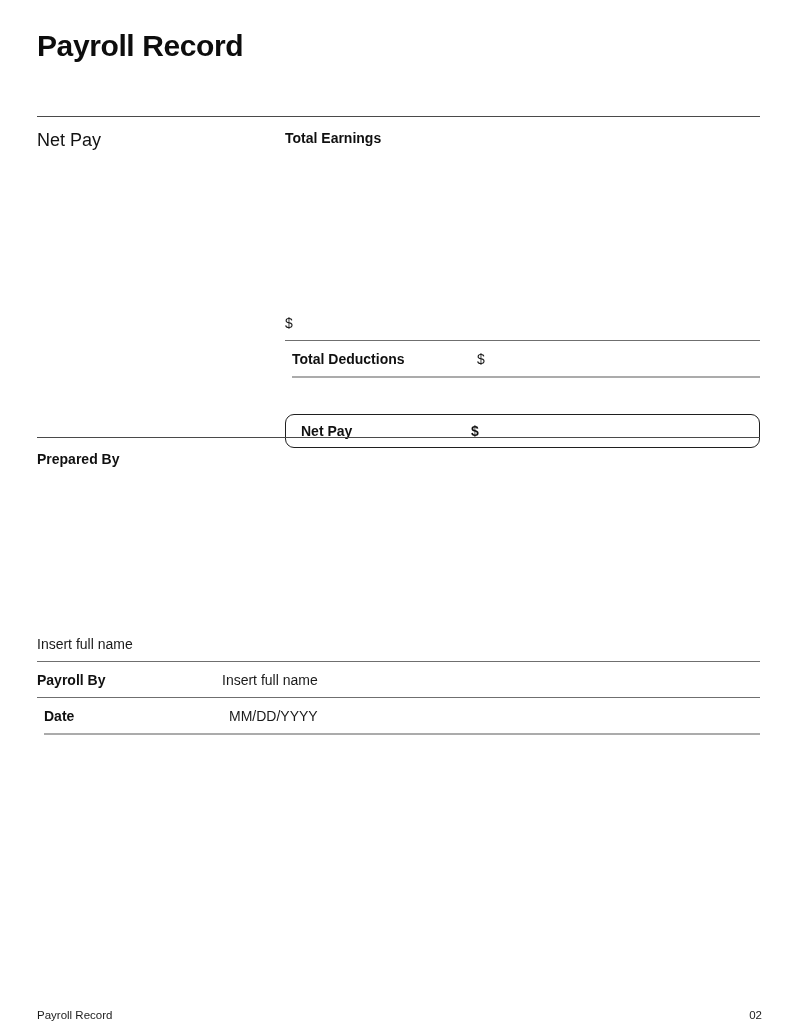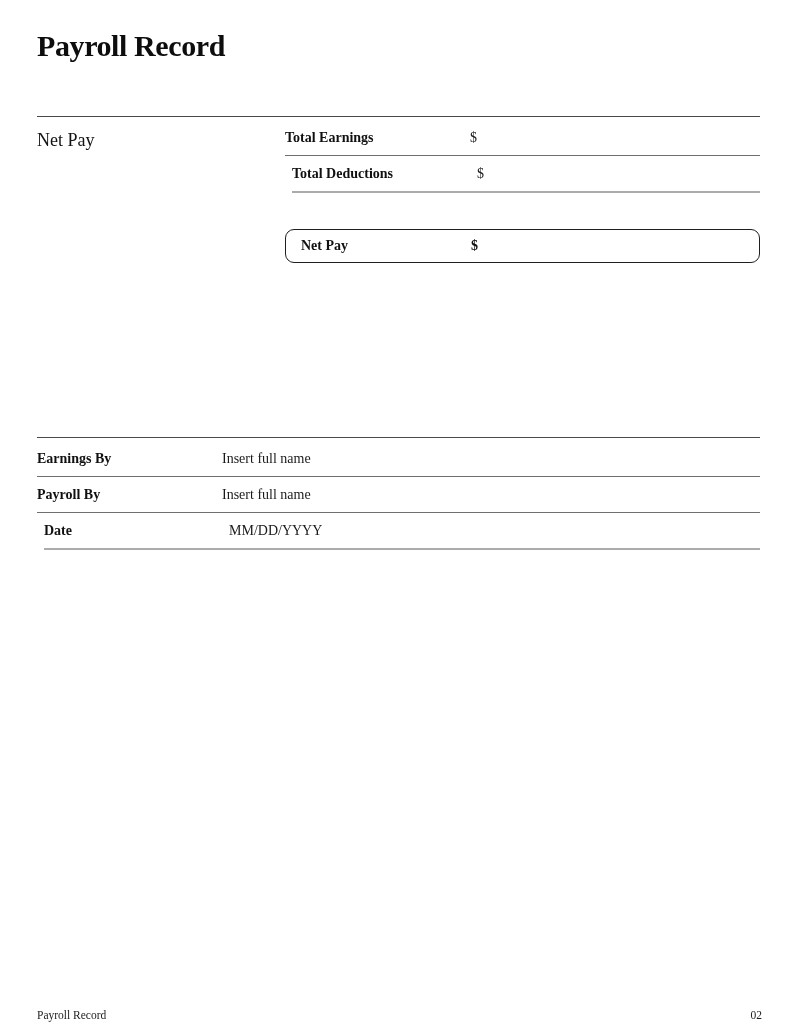--- a/index.html
+++ b/index.html
@@ -2,21 +2,21 @@
 <html><head>
 <meta charset="utf-8">
 <style>
   html, body { margin: 0; padding: 0; background: #ffffff; }
   .page {
     position: relative;
     width: 800px;
     height: 1035px;
     background: #ffffff;
     color: #111111;
-    font-family: Liberation Serif, serif;
+    font-family: Liberation Sans, sans-serif;
     overflow: hidden;
   }
   .title {
     position: absolute;
     top: 28px;
     left: 37px;
     margin: 0;
     font-size: 30px;
     line-height: 36px;
     font-weight: 700;
@@ -42,21 +42,21 @@
   }
   .sect-body { flex: 1; min-width: 0; }
   .row {
     display: flex;
     align-items: baseline;
     padding: 10px 0 9px 0;
     border-bottom: 1px solid #6f6f6f;
     font-size: 14px;
     line-height: 16px;
   }
-  .row:first-child { padding-top: 13px; }
+  .row:first-child { padding-top: 13px; flex-direction: column; }
   .row.section-end { border-bottom: 2px solid #ababab; margin-left: 7px; }
   .row-label { flex: 0 0 185px; font-weight: 700; color: #101010; }
   .row-value { flex: 1; font-weight: 400; color: #1a1a1a; }
   .netpay-box {
     margin-top: 36px;
     height: 32px;
     border: 1px solid #1f1f1f;
     border-radius: 9px;
     display: flex;
     align-items: center;
@@ -98,21 +98,21 @@
       <div class="netpay-box">
         <span class="box-label">Net Pay</span>
         <span class="box-value">$</span>
       </div>
     </div>
   </section>
 
   <section class="sect" id="sect-auth">
     <div class="sect-body">
       <div class="row">
-        <span class="row-label">Earnings By</span>
+        <span class="row-label">Prepared By</span>
         <span class="row-value">Insert full name</span>
       </div>
       <div class="row">
         <span class="row-label">Payroll By</span>
         <span class="row-value">Insert full name</span>
       </div>
       <div class="row section-end">
         <span class="row-label">Date</span>
         <span class="row-value">MM/DD/YYYY</span>
       </div>

